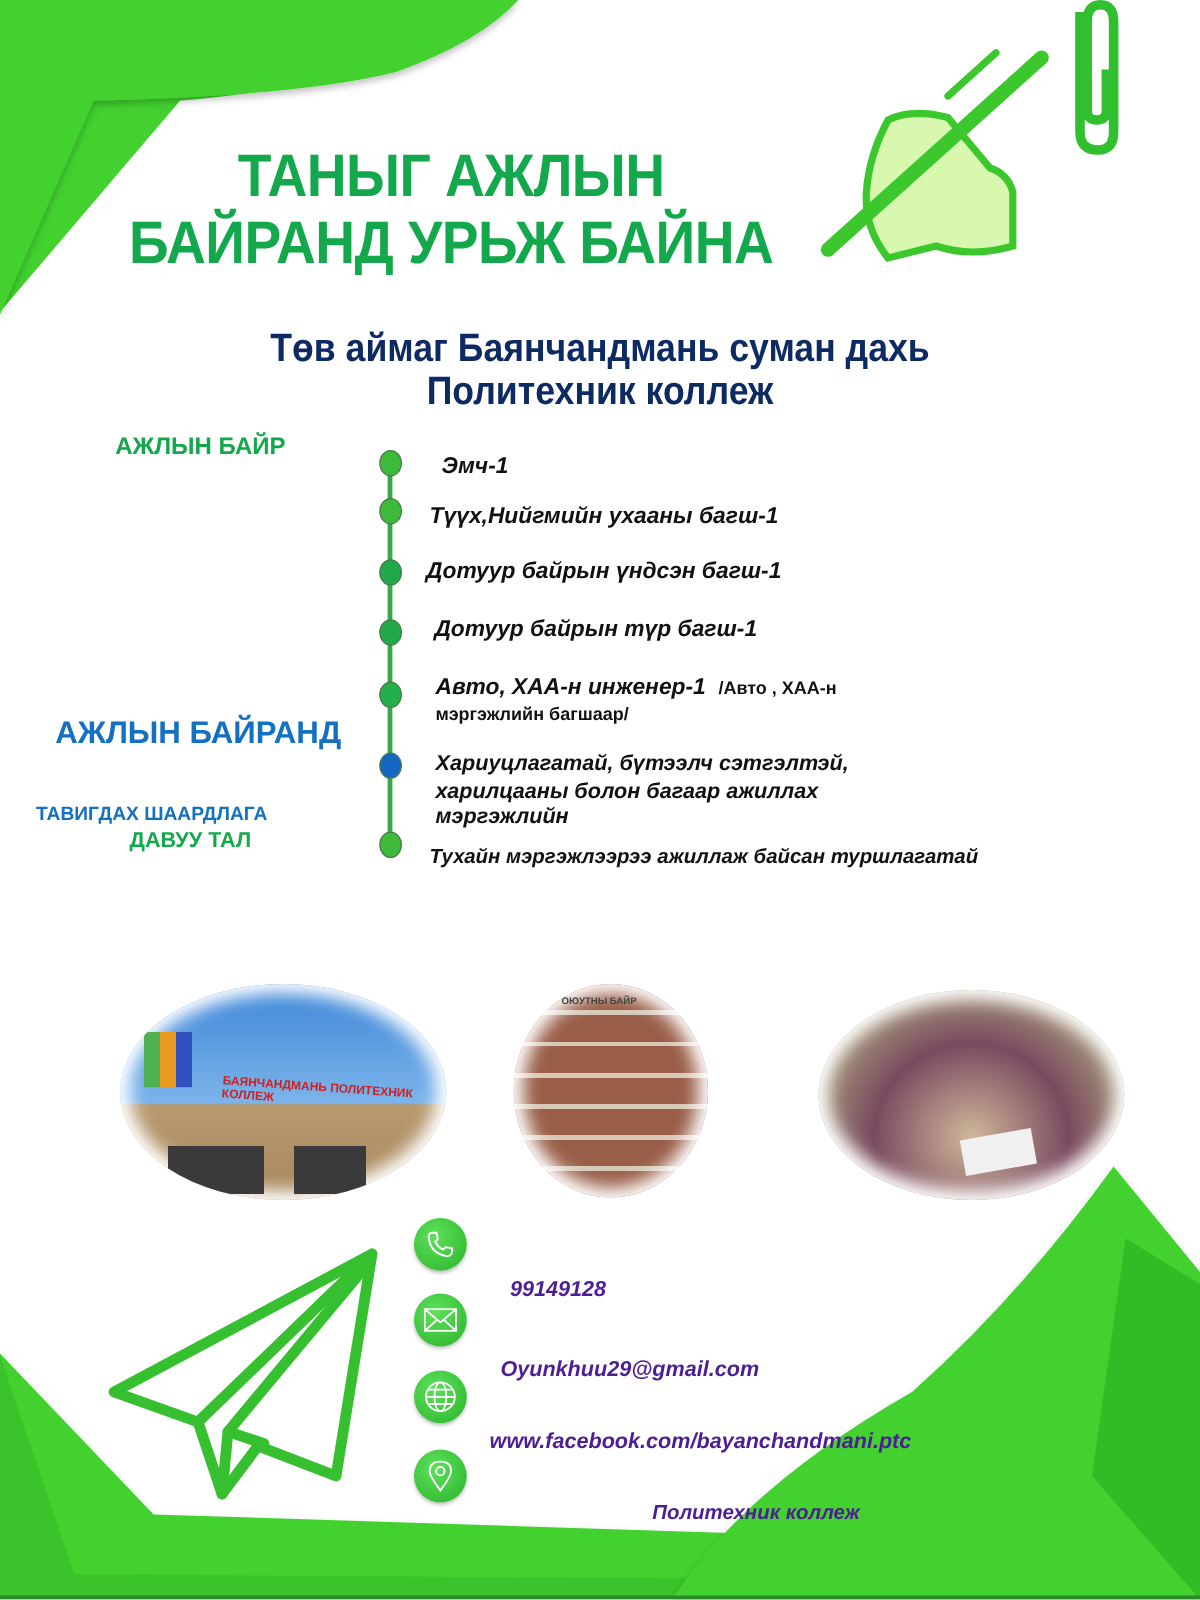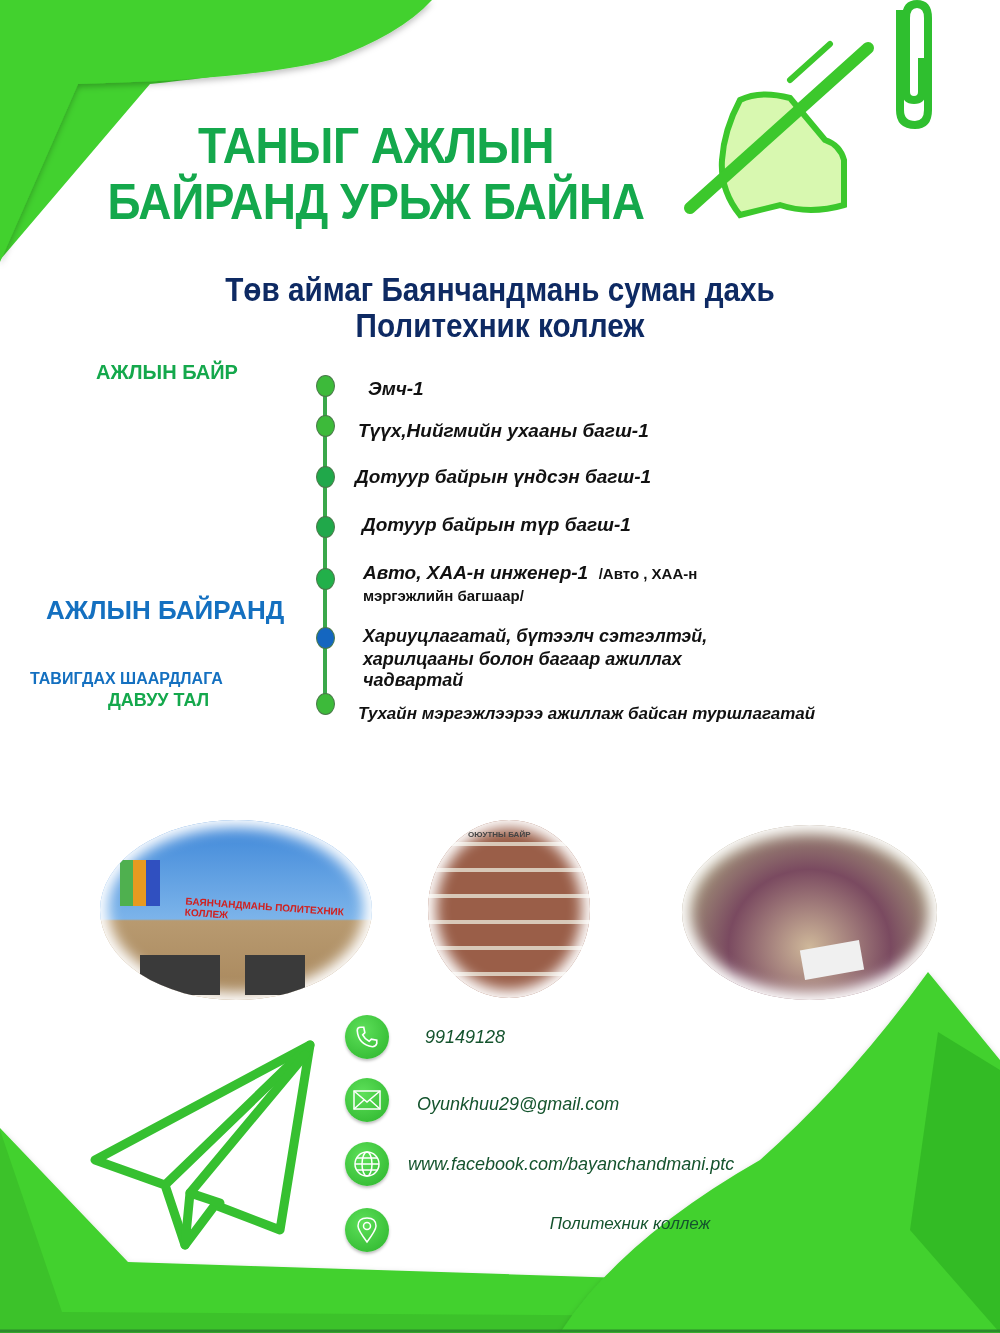--- a/index.html
+++ b/index.html
@@ -10,21 +10,21 @@
     .subtitle { position: absolute; left: 90px; top: 272px; width: 820px; text-align: center; color: #0e2a63; font-weight: bold; font-size: 33px; line-height: 36px; transform: scaleX(0.9); transform-origin: center top; }
     .section-label { position: absolute; font-weight: bold; }
     .lbl-green { color: #14a84c; }
     .lbl-blue { color: #1470c0; }
     .timeline-line { position: absolute; left: 323px; top: 385px; width: 4px; height: 320px; background: #3aa84a; }
     .dot { position: absolute; width: 19px; height: 22px; border-radius: 50%; border: 1px solid #4a7a4a; box-sizing: border-box; }
     .item { position: absolute; font-style: italic; font-weight: bold; font-size: 19px; color: #111; line-height: 22px; }
     .item small { font-style: normal; font-size: 15px; }
     .photo { position: absolute; border-radius: 50%; overflow: hidden; box-shadow: 0 0 14px 8px #ffffff inset; }
     .contact-icon { position: absolute; width: 44px; height: 44px; border-radius: 50%; background: radial-gradient(circle at 40% 35%, #5ee05a, #2bb32b); box-shadow: 0 2px 3px rgba(0,0,0,0.25); display: flex; align-items: center; justify-content: center; }
-    .contact-text { position: absolute; font-style: italic; font-weight: normal; font-size: 18px; color: #14532d; }
+    .contact-text { position: absolute; font-style: italic; font-weight: bold; font-size: 18px; color: #4c1d95; margin-top: 37px; }
   </style>
 </head>
 <body>
 
 <svg class="bg" width="1000" height="1333">
   <defs>
     <filter id="sh" x="-10%" y="-10%" width="120%" height="120%">
       <feDropShadow dx="0" dy="3" stdDeviation="3" flood-color="#000" flood-opacity="0.25"></feDropShadow>
     </filter>
   </defs>
@@ -77,21 +77,21 @@
 <div class="item" style="left:358px;top:420px;">Түүх,Нийгмийн ухааны багш-1</div>
 <div class="item" style="left:355px;top:466px;">Дотуур байрын үндсэн багш-1</div>
 <div class="item" style="left:362px;top:514px;">Дотуур байрын түр багш-1</div>
 <div class="item" style="left:363px;top:562px;">
   <span>Авто, ХАА-н инженер-1</span>&nbsp;&nbsp;<small>/Авто , ХАА-н</small>
 </div>
 <div class="item" style="left:363px;top:585px;font-style:normal;font-size:15px;">мэргэжлийн багшаар/</div>
 
 <div class="item" style="left:363px;top:625px;font-size:18px;">Хариуцлагатай, бүтээлч сэтгэлтэй,</div>
 <div class="item" style="left:363px;top:648px;font-size:18px;">харилцааны болон багаар ажиллах</div>
-<div class="item" style="left:363px;top:669px;font-size:18px;">чадвартай</div>
+<div class="item" style="left:363px;top:669px;font-size:18px;">мэргэжлийн</div>
 
 <div class="item" style="left:358px;top:703px;font-size:17px;">Тухайн мэргэжлээрээ ажиллаж байсан туршлагатай</div>
 
 <div class="photo" style="left:100px;top:820px;width:272px;height:180px;background:linear-gradient(180deg,#3d86d8 0%,#7cb4ea 55%,#b89a70 56%,#a8875c 100%);">
   <div class="abs" style="left:20px;top:40px;width:40px;height:46px;background:linear-gradient(90deg,#4fb04f 0 33%,#e89a20 33% 66%,#3050c0 66% 100%);"></div>
   <div class="abs" style="left:85px;top:82px;color:#d0201f;font-weight:bold;font-size:10px;transform:rotate(4deg);">БАЯНЧАНДМАНЬ ПОЛИТЕХНИК КОЛЛЕЖ</div>
   <div class="abs" style="left:40px;top:135px;width:80px;height:40px;background:#3a3a3a;"></div>
   <div class="abs" style="left:145px;top:135px;width:60px;height:40px;background:#3a3a3a;"></div>
 </div>
 <div class="photo" style="left:428px;top:820px;width:162px;height:178px;background:repeating-linear-gradient(180deg,#9a5e48 0 22px,#d8c8b8 22px 26px),#9a5e48;">

